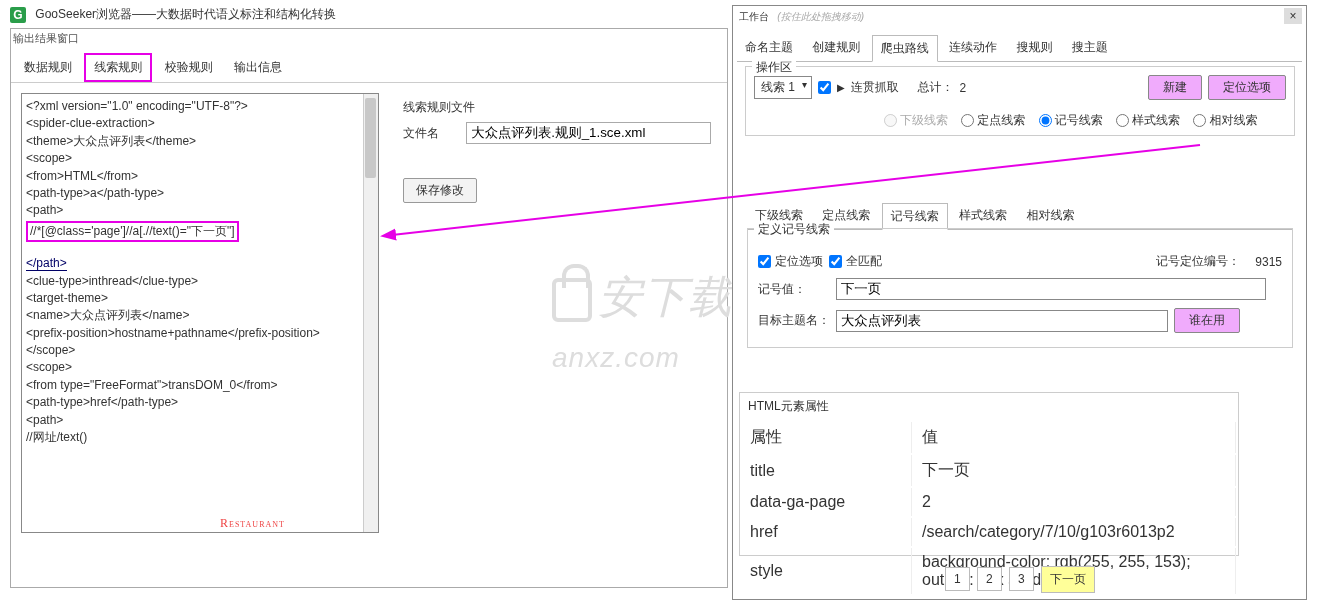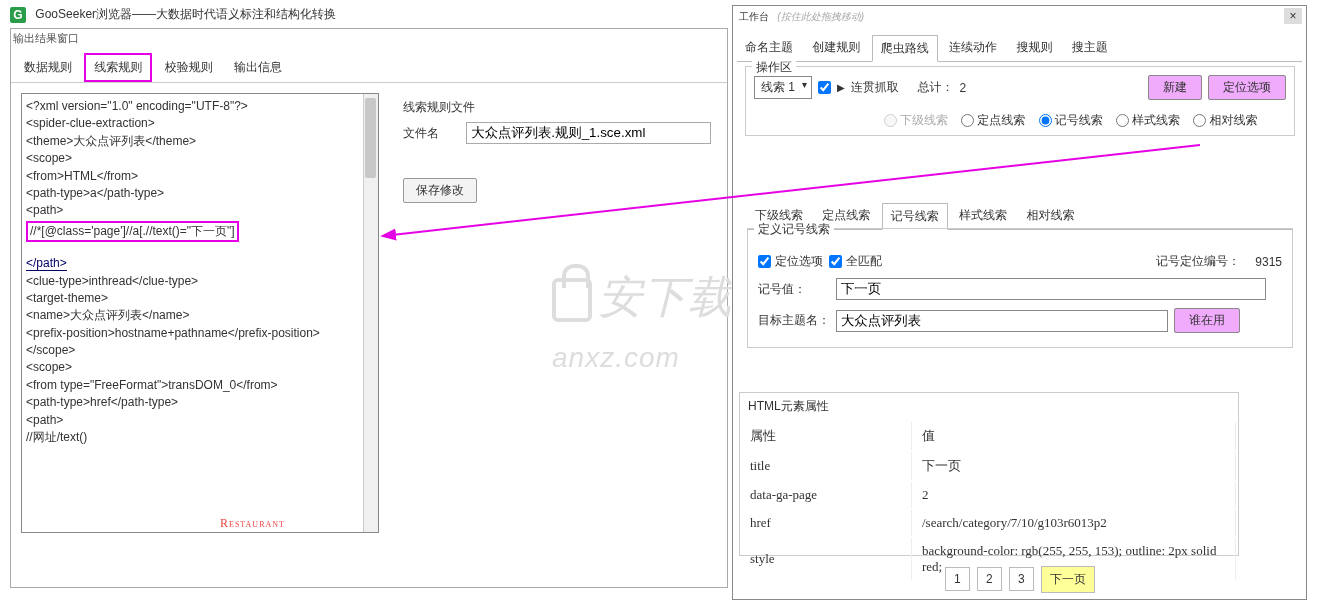--- a/index.html
+++ b/index.html
@@ -53,21 +53,21 @@
   .sub-tab-row { position:absolute; left:14px; top:196px; width:546px; border-bottom:1px solid #bbb;}
   
   .define-box { position:absolute; left:14px; top:222px; width:546px; border:1px solid #ccc; padding:24px 10px 6px 10px;}
   .define-box .legend { position:absolute; top:-8px; left:6px; background:#fff; padding:0 4px;}
   .def-row{margin-bottom:8px; display:flex; align-items:center; gap:6px;}
   .def-input{border:1px solid #888; height:22px; padding:0 4px; background:#fff;}
   .chk-lbl{display:inline-flex;align-items:center;gap:4px;}
   
   .html-attr { position:absolute; left:6px; top:386px; width:500px; border:1px solid #ccc; background:#fff; height:164px;}
   .html-attr-head{padding:5px 8px;}
-  .attr-table{width:100%; font-size:13px;font-family:Liberation Serif, serif;}
+  .attr-table{width:100%; font-size:16px;}
   .attr-table th{text-align:left; font-weight:normal; padding:5px 8px; color:#333; border-right:1px solid #eee;}
   .attr-table td{padding:5px 8px; border-right:1px solid #eee;}
   .col1{width:170px;}
   
   .pager { position:absolute; left:6px; top:560px; width:562px; text-align:center;}
   .page-btn{display:inline-block; border:1px solid #bbb; padding:4px 8px; margin:0 2px; cursor:pointer; background:#fff;}
   .page-btn.active{background:#ffff99;}
   
   
   .arrow-svg{position:absolute; left:0; top:0; width:1317px; height:605px; pointer-events:none;}

